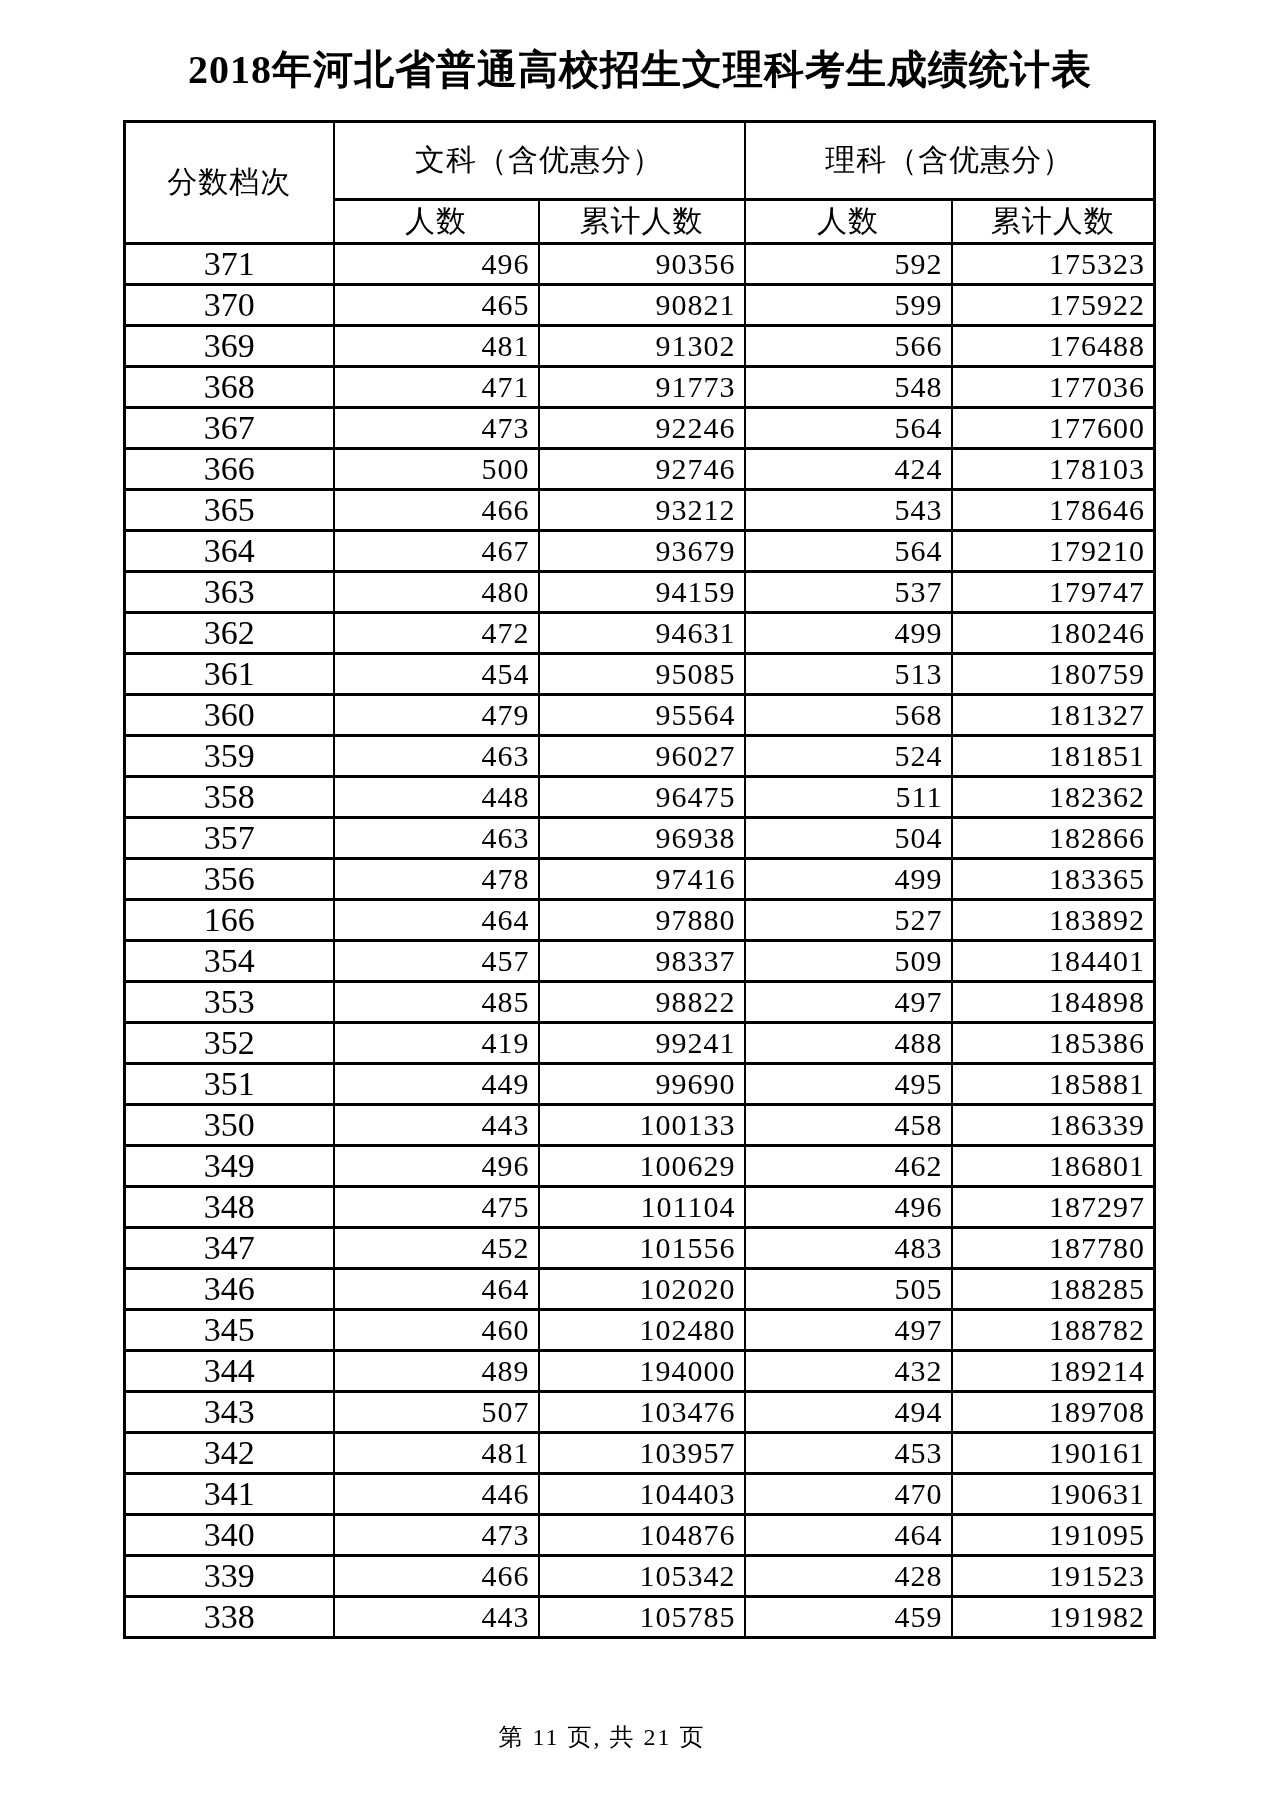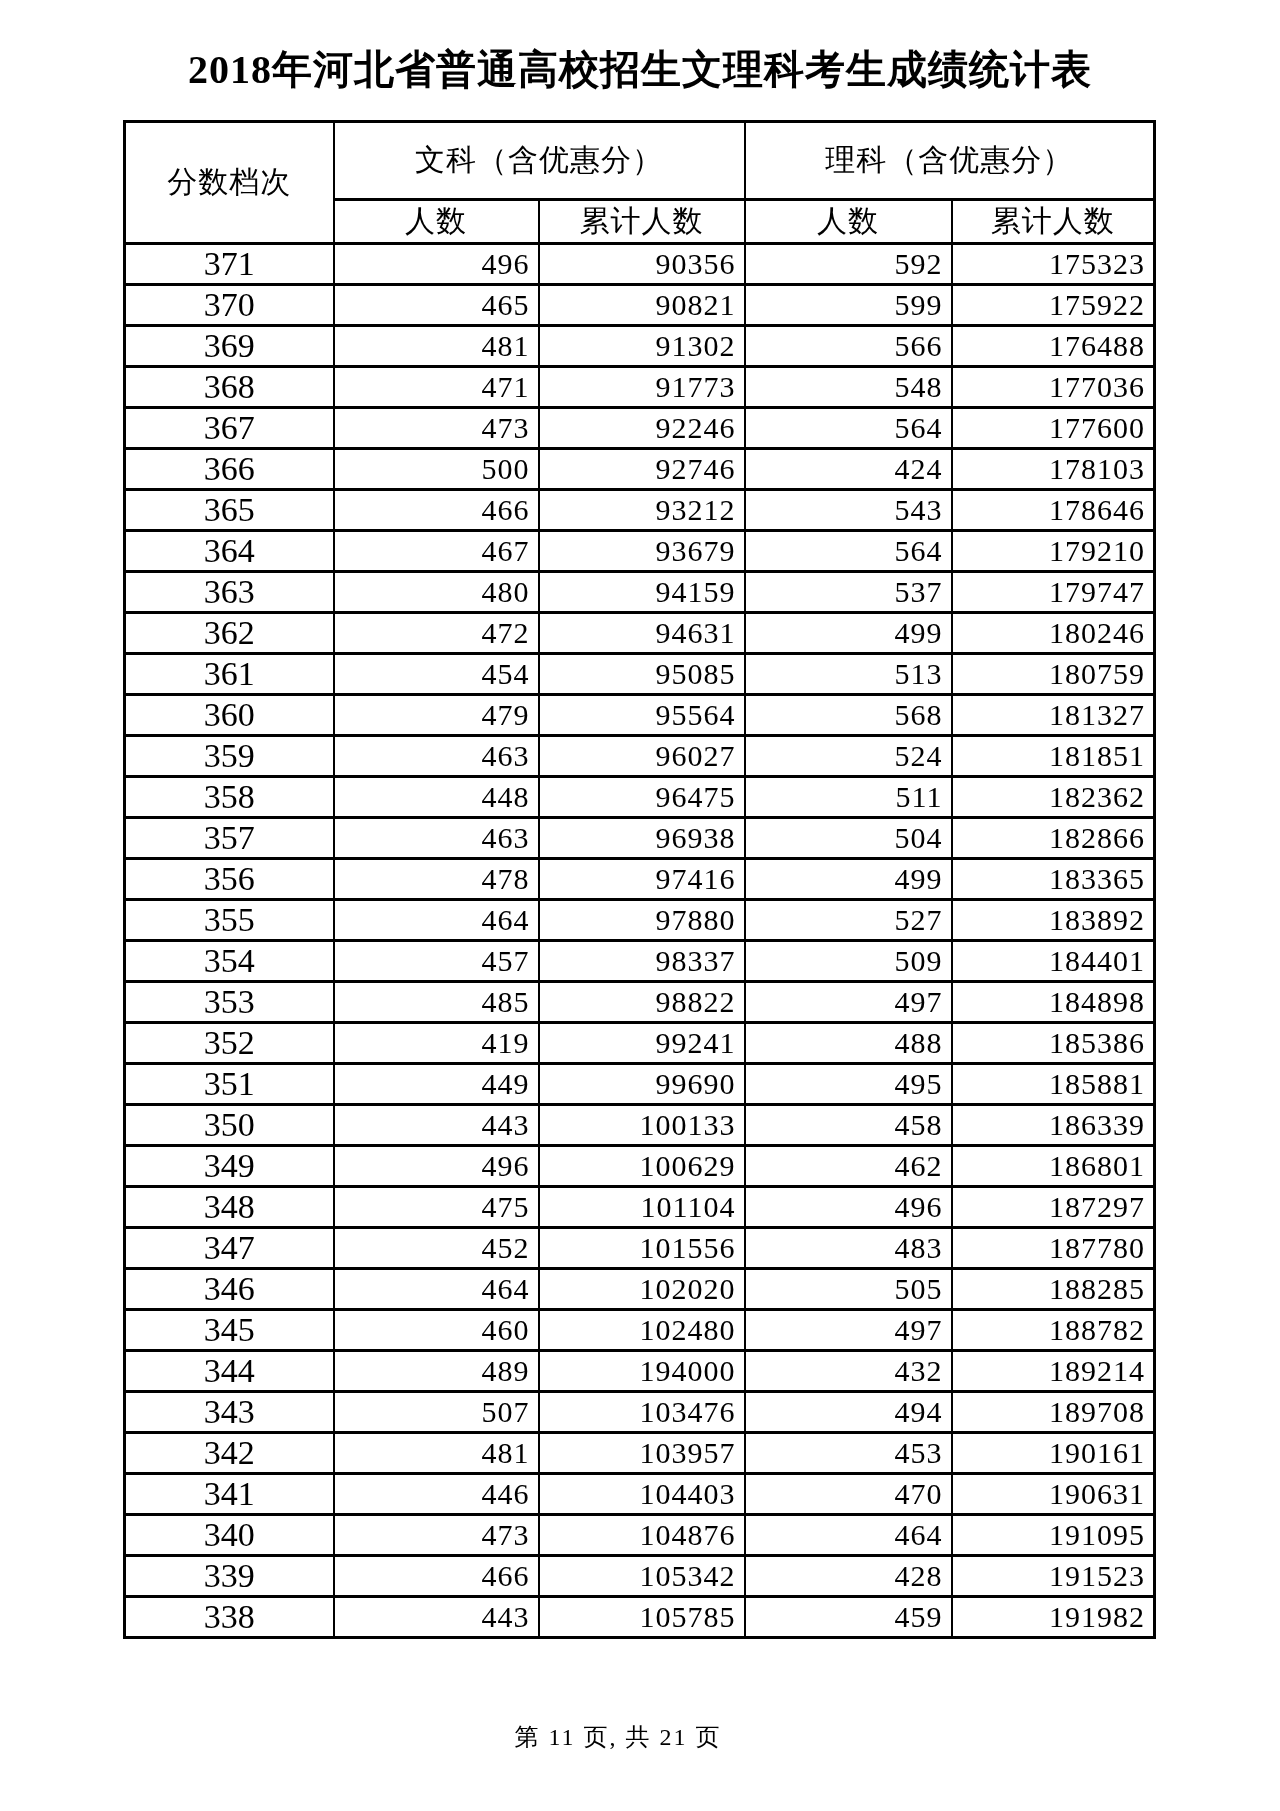--- a/index.html
+++ b/index.html
@@ -51,21 +51,21 @@
     text-align: center;
   }
   .stats td.num {
     font-size: 30px;
     text-align: right;
     padding-right: 8px;
     letter-spacing: 1px;
   }
   .footer {
     position: absolute;
-    left: 16px;
+    left: 0;
     top: 1722px;
     width: 1204px;
     text-align: center;
     font-size: 24px;
     line-height: 30px;
     letter-spacing: 2px;
   }
 </style>
 </head>
 <body>
@@ -202,21 +202,21 @@
           <td class="num">182866</td>
         </tr>
         <tr>
           <td class="score">356</td>
           <td class="num">478</td>
           <td class="num">97416</td>
           <td class="num">499</td>
           <td class="num">183365</td>
         </tr>
         <tr>
-          <td class="score">355</td>
+          <td class="score">166</td>
           <td class="num">464</td>
           <td class="num">97880</td>
           <td class="num">527</td>
           <td class="num">183892</td>
         </tr>
         <tr>
           <td class="score">354</td>
           <td class="num">457</td>
           <td class="num">98337</td>
           <td class="num">509</td>

